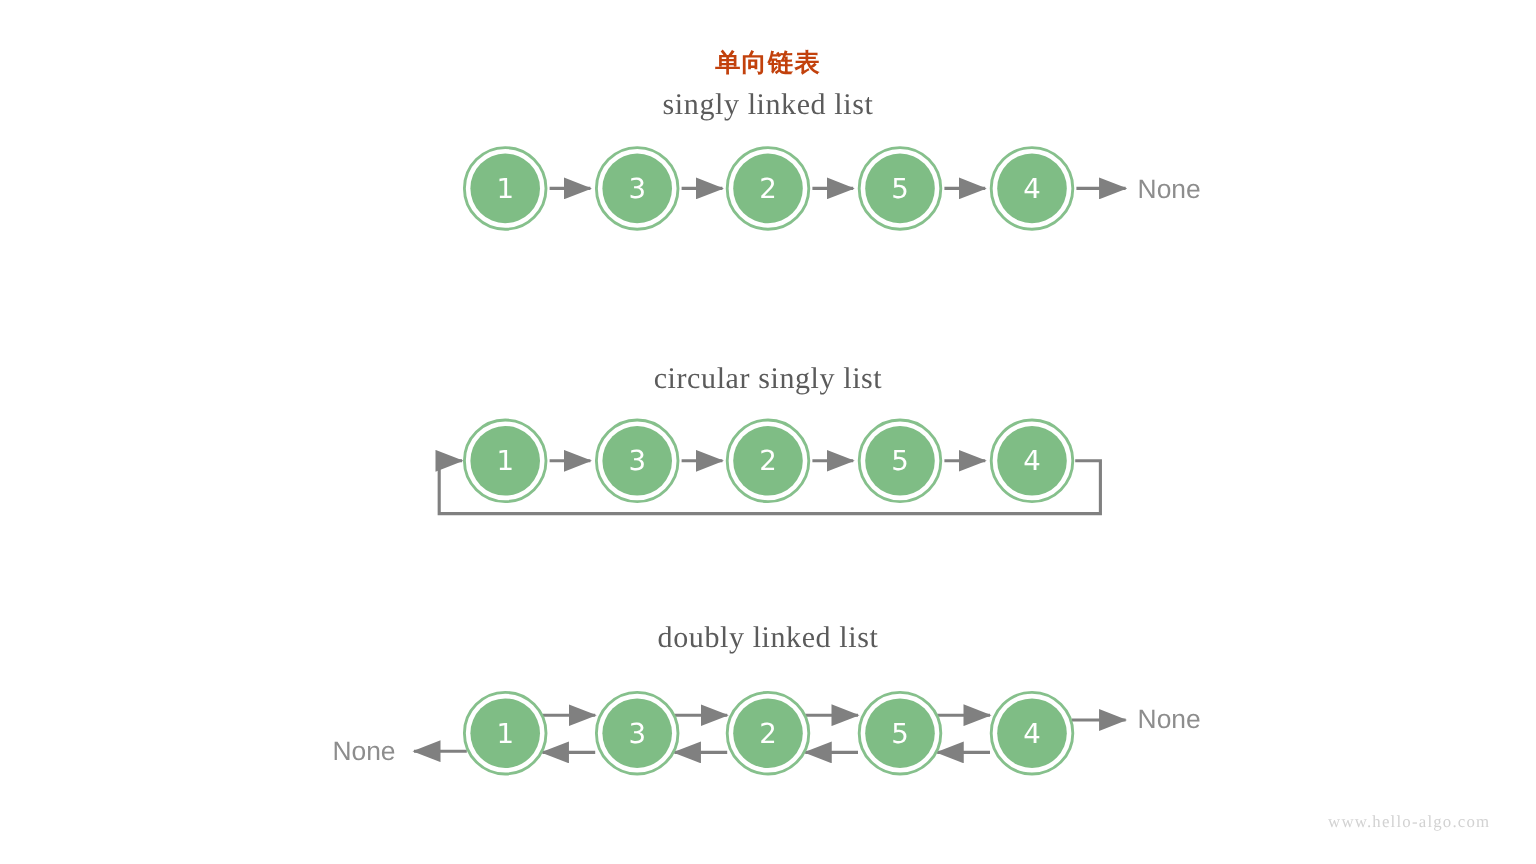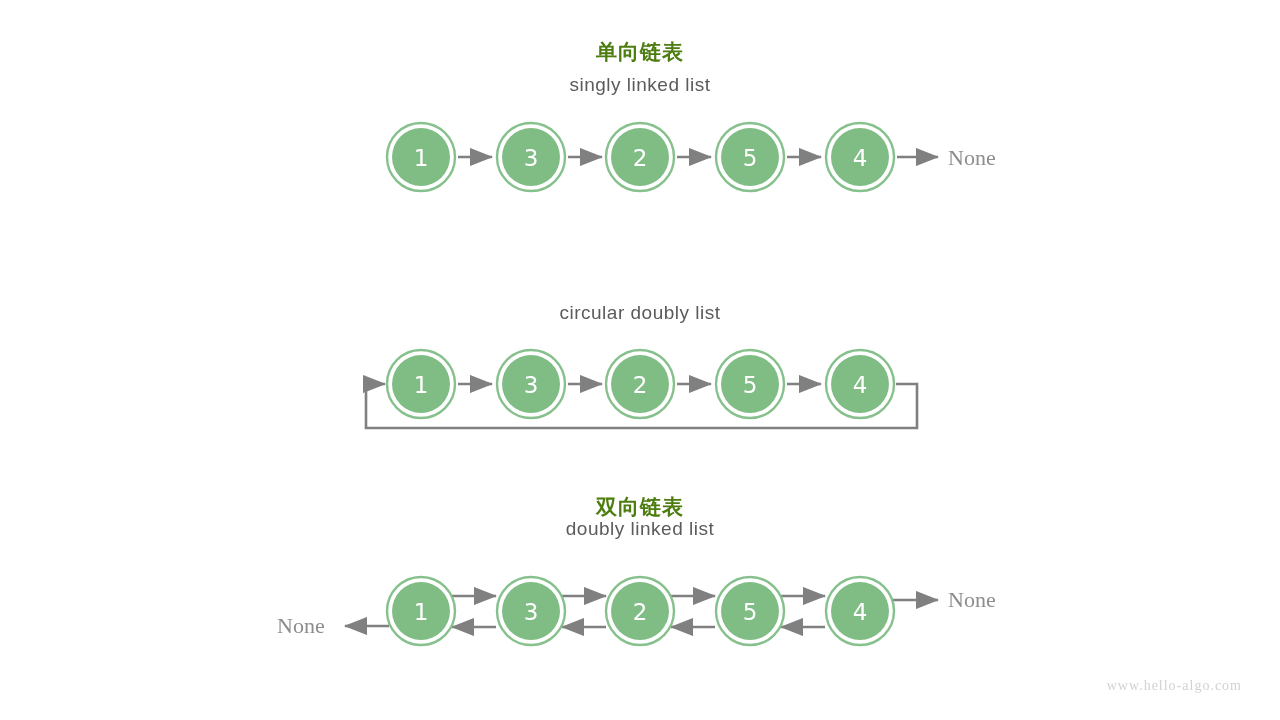--- a/index.html
+++ b/index.html
@@ -19,36 +19,36 @@
     inset: 0;
   }
   .section-title {
     position: absolute;
     width: 100%;
     left: 0;
     text-align: center;
     font-family: Liberation Mono, monospace;
     font-weight: bold;
     font-size: 21px;
-    color: #4d7c0f;
+    color: #c2410c;
     letter-spacing: 1px;
   }
   .section-sub {
     position: absolute;
     width: 100%;
     left: 0;
     text-align: center;
-    font-family: Liberation Sans, sans-serif;
-    font-size: 19px;
+    font-family: Liberation Serif, serif;
+    font-size: 25px;
     color: #5b5b5b;
     letter-spacing: 0.5px;
   }
   .none-label {
     position: absolute;
-    font-family: Liberation Serif, serif;
+    font-family: Liberation Sans, sans-serif;
     font-size: 22px;
     color: #8d8d8d;
     white-space: nowrap;
   }
   .watermark {
     position: absolute;
     right: 38px;
     bottom: 26px;
     font-family: Liberation Serif, serif;
     font-size: 14px;
@@ -116,21 +116,21 @@
       <circle cx="750" cy="157" r="29" fill="#7fbd85"></circle>
       <text class="node-num" x="750" y="158">5</text>
     </g>
     <g>
       <circle cx="860" cy="157" r="34" fill="none" stroke="#86c08c" stroke-width="2.4"></circle>
       <circle cx="860" cy="157" r="29" fill="#7fbd85"></circle>
       <text class="node-num" x="860" y="158">4</text>
     </g>
   </svg>
 
-  <div class="section-sub" style="top:302px;">circular doubly list</div>
+  <div class="section-sub" style="top:302px;">circular singly list</div>
 
   <svg class="layer" viewBox="0 0 1280 720">
 
     <g>
       <path d="M 896 384 L 917 384 L 917 428 L 366 428 L 366 384 L 385 384" fill="none" stroke="#808080" stroke-width="2.6" marker-end="url(#ah)"></path>
     </g>
 
     <g>
       <line x1="458" y1="384" x2="492" y2="384" stroke="#808080" stroke-width="2.6" marker-end="url(#ah)"></line>
       <line x1="568" y1="384" x2="602" y2="384" stroke="#808080" stroke-width="2.6" marker-end="url(#ah)"></line>
@@ -158,21 +158,20 @@
       <circle cx="750" cy="384" r="29" fill="#7fbd85"></circle>
       <text class="node-num" x="750" y="385">5</text>
     </g>
     <g>
       <circle cx="860" cy="384" r="34" fill="none" stroke="#86c08c" stroke-width="2.4"></circle>
       <circle cx="860" cy="384" r="29" fill="#7fbd85"></circle>
       <text class="node-num" x="860" y="385">4</text>
     </g>
   </svg>
 
-  <div class="section-title" style="top:493px;">双向链表</div>
   <div class="section-sub" style="top:518px;">doubly linked list</div>
 
   <div class="none-label" style="left:277px; top:613px;">None</div>
   <div class="none-label" style="left:948px; top:587px;">None</div>
 
   <svg class="layer" viewBox="0 0 1280 720">
 
     <g>
       <line x1="452" y1="596" x2="496" y2="596" stroke="#808080" stroke-width="2.6" marker-end="url(#ah)"></line>
       <line x1="562" y1="596" x2="606" y2="596" stroke="#808080" stroke-width="2.6" marker-end="url(#ah)"></line>

